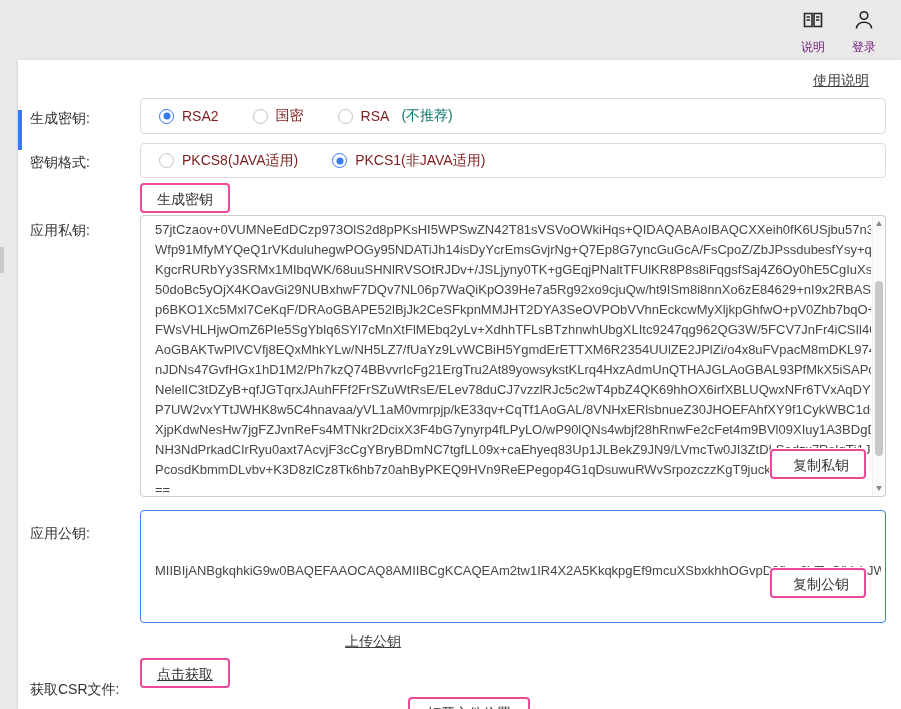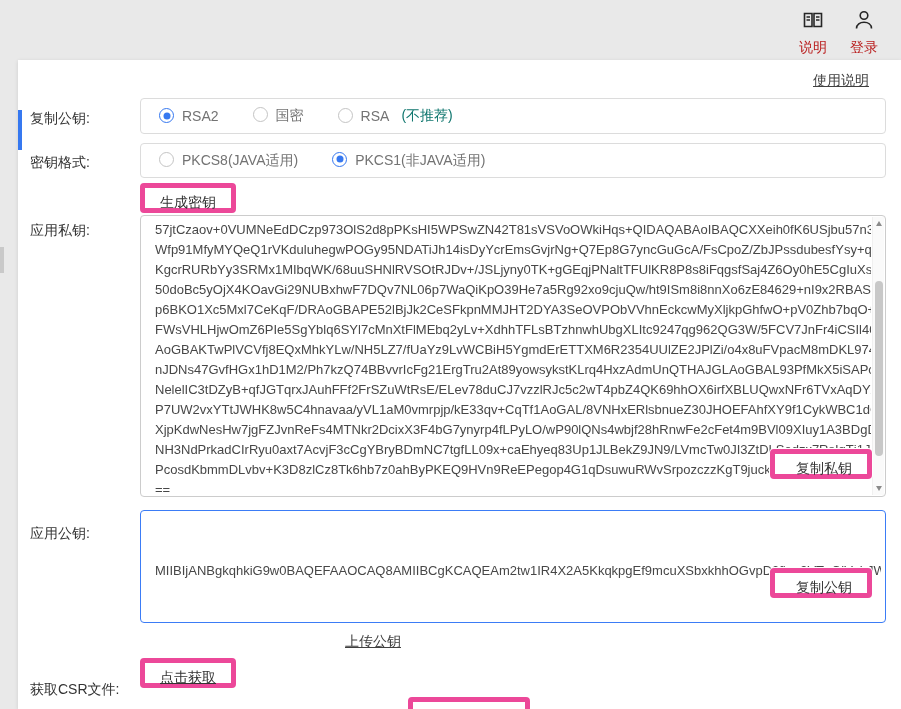--- a/index.html
+++ b/index.html
@@ -8,55 +8,55 @@
     font-family:"Liberation Sans", sans-serif;
     background:#e9e9e9;
     position:relative;
     overflow:hidden;
     color:#333;
   }
   
   .top-action { position:absolute; top:8px; width:48px; text-align:center; cursor:pointer; }
   .top-action .glyph { display:inline-block; width:24px; height:24px; }
   .top-action .glyph svg { width:24px; height:24px; stroke:#262626; fill:none; stroke-width:1.6; }
-  .top-action .cap { font-size:14px; color:#b91c1c; margin-top:3px; }
+  .top-action .cap { font-size:12px; color:#701a75; margin-top:3px; }
   #help-action  { left:789px; }
   #login-action { left:840px; }
   
   .panel {
     position:absolute; left:18px; top:60px; width:883px; height:649px;
     background:#fff; box-shadow:0 1px 4px rgba(0,0,0,.12);
     overflow:hidden;
   }
   .left-accent { position:absolute; left:18px; top:110px; width:4px; height:40px; background:#3678f0; z-index:5; }
   .left-tick   { position:absolute; left:0; top:247px; width:4px; height:26px; background:#c9c9c9; }
   .link { color:#404040; text-decoration:underline; font-size:14px; cursor:pointer; }
   .usage-link { position:absolute; top:12px; right:32px; }
   .upload-link { position:absolute; left:327px; top:573px; }
   .form-label { position:absolute; left:12px; font-size:14px; color:#333; }
   
   .opt-box {
     position:absolute; left:122px; width:746px;
     border:1px solid #dcdcdc; border-radius:4px; background:#fff;
     display:flex; align-items:center; padding:0 18px; gap:34px;
   }
-  .radio-item { display:flex; align-items:flex-start; gap:8px; cursor:pointer; font-size:14px; color:#737373; }
+  .radio-item { display:flex; align-items:center; gap:8px; cursor:pointer; font-size:14px; color:#7f1d1d; }
   .radio {
     width:15px; height:15px; border-radius:50%;
     border:1px solid #c4c4c4; background:#fff; position:relative; flex:0 0 auto;
   }
   .radio.checked { border:1.5px solid #3678f0; }
   .radio.checked::after {
     content:""; position:absolute; left:50%; top:50%; transform:translate(-50%,-50%);
     width:7px; height:7px; border-radius:50%; background:#3678f0;
   }
   .warn { color:#0f766e; font-size:14px; margin-left:-22px; }
   
   .btn {
-    position:absolute; background:#fff; border:5px solid #ec4899; border-radius:4px;
+    position:absolute; background:#fff; border:2px solid #ec4899; border-radius:4px;
     font-size:14px; color:#333; padding:5px 15px; height:30px; line-height:18px;
     cursor:pointer; font-family:"Liberation Sans",sans-serif; white-space:nowrap;
   }
   
   .key-area {
     position:absolute; left:122px; width:746px;
     border:1px solid #ccc; border-radius:4px; background:#fff; overflow:hidden;
   }
   #private-key-area { top:155px; height:282px; }
   #public-key-area  { top:450px; height:113px; border-color:#3b7cf6; }
@@ -105,21 +105,21 @@
         <path d="M4.5 20.5 c0-4.2 3.5-6.3 7.5-6.3 s7.5 2.1 7.5 6.3"></path>
       </svg>
   </span>
   <div class="cap">登录</div>
 </div>
 
 <div class="panel">
 
   <a class="link usage-link">使用说明</a>
 
-  <div class="form-label" style="top:50px;">复制公钥:</div>
+  <div class="form-label" style="top:50px;">生成密钥:</div>
   <div class="opt-box" style="top:38px; height:36px;">
     <div class="radio-item">
       <span class="radio checked"></span>
       <span>RSA2</span>
     </div>
     <div class="radio-item">
       <span class="radio"></span>
       <span>国密</span>
     </div>
     <div class="radio-item">

